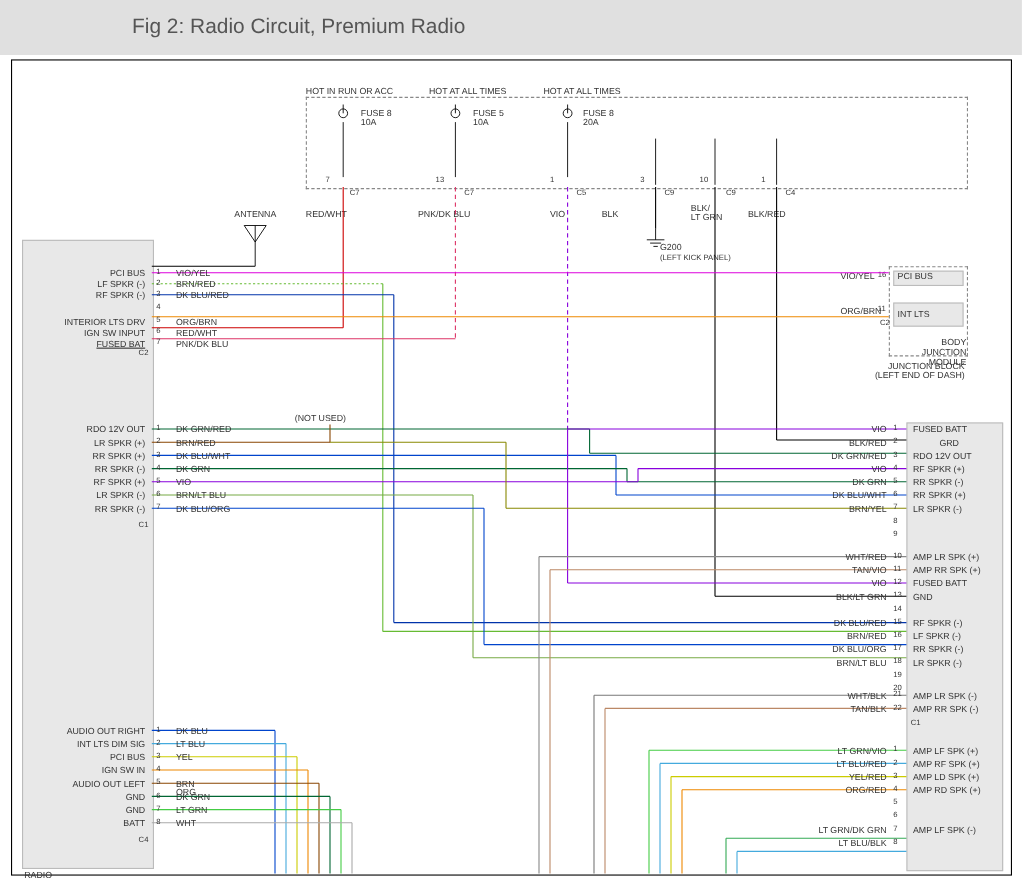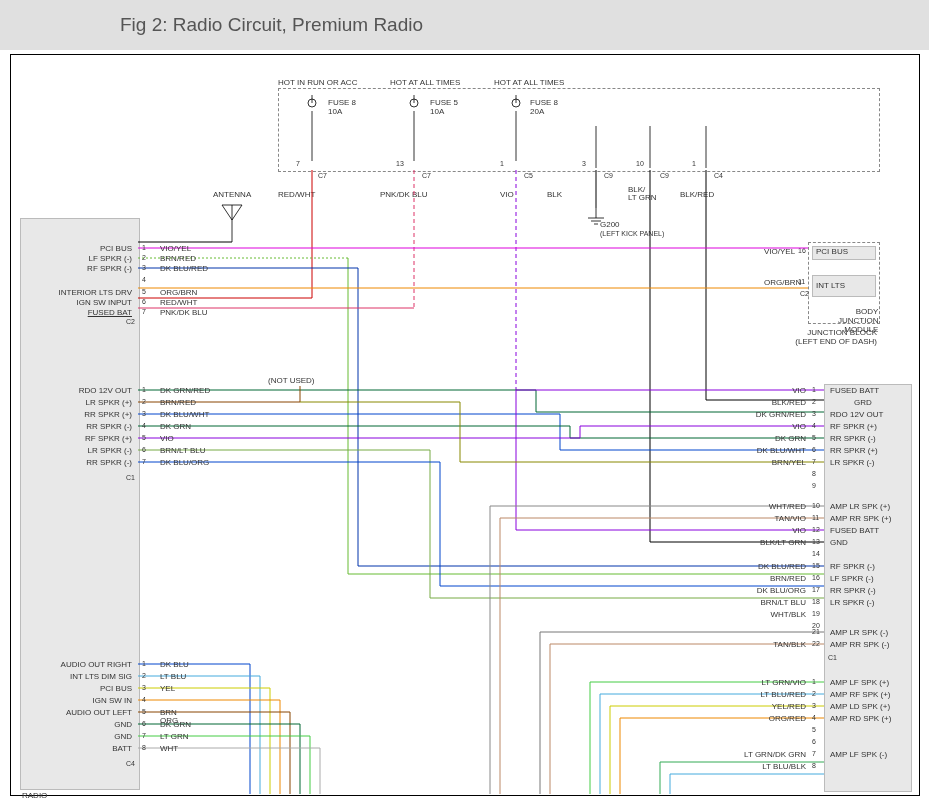--- a/index.html
+++ b/index.html
@@ -331,21 +331,21 @@
     <div class="pin" style="left: 812px; top: 524px;">16</div>
     <div class="lbl" style="left: 830px; top: 524px;">LF SPKR (-)</div>
     <div class="lbl r" style="right: 123px; top: 536px; width: 90px;">DK BLU/ORG</div>
     <div class="pin" style="left: 812px; top: 536px;">17</div>
     <div class="lbl" style="left: 830px; top: 536px;">RR SPKR (-)</div>
     <div class="lbl r" style="right: 123px; top: 548px; width: 90px;">BRN/LT BLU</div>
     <div class="pin" style="left: 812px; top: 548px;">18</div>
     <div class="lbl" style="left: 830px; top: 548px;">LR SPKR (-)</div>
     <div class="pin" style="left: 812px; top: 560px;">19</div>
     <div class="pin" style="left: 812px; top: 572px;">20</div>
-    <div class="lbl r" style="right: 123px; top: 560px; width: 90px;">WHT/BLK</div>
+    <div class="lbl r" style="right: 123px; top: 578px; width: 90px;">WHT/BLK</div>
     <div class="pin" style="left: 812px; top: 578px;">21</div>
     <div class="lbl" style="left: 830px; top: 578px;">AMP LR SPK (-)</div>
     <div class="lbl r" style="right: 123px; top: 590px; width: 90px;">TAN/BLK</div>
     <div class="pin" style="left: 812px; top: 590px;">22</div>
     <div class="lbl" style="left: 830px; top: 590px;">AMP RR SPK (-)</div>
     <div class="pin" style="left: 828px; top: 604px;">C1</div>
     <div class="lbl r" style="right: 123px; top: 628px; width: 90px;">LT GRN/VIO</div>
     <div class="pin" style="left: 812px; top: 628px;">1</div>
     <div class="lbl" style="left: 830px; top: 628px;">AMP LF SPK (+)</div>
     <div class="lbl r" style="right: 123px; top: 640px; width: 90px;">LT BLU/RED</div>

